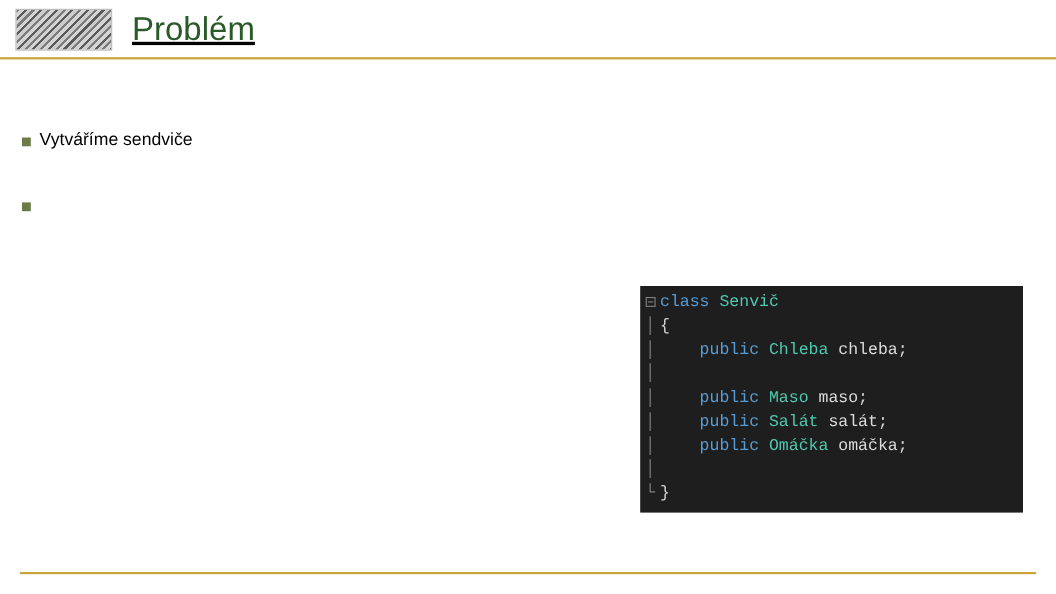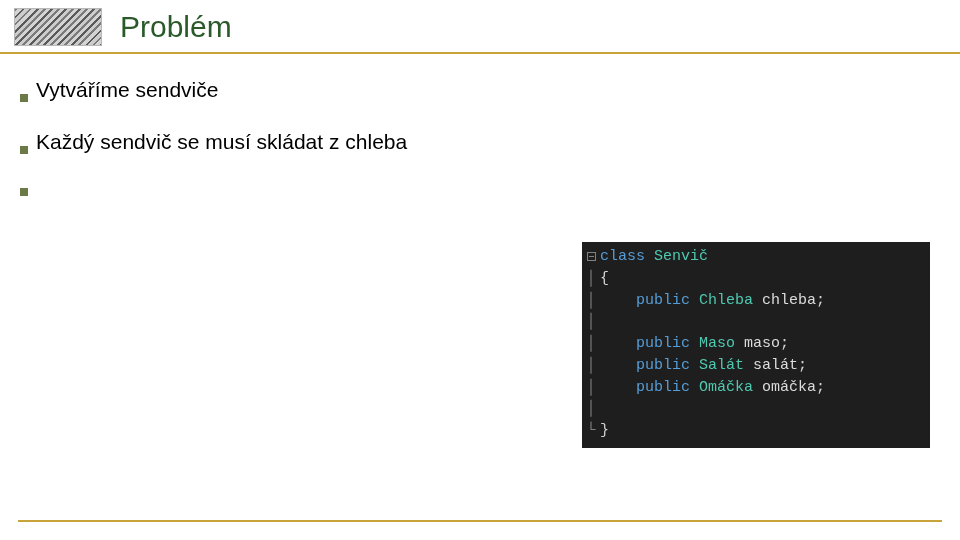--- a/index.html
+++ b/index.html
@@ -9,57 +9,59 @@
     background: #ffffff;
     font-family: Arial, Helvetica, sans-serif;
     position: relative;
     overflow: hidden;
   }
   .header {
     display: flex;
     align-items: center;
     padding: 8px 14px 6px 14px;
     border-bottom: 2px solid #c9a43a;
+    text-decoration: underline;
   }
   .logo {
     width: 88px;
     height: 38px;
     border: 1px solid #b8b8b8;
     margin-right: 18px;
     background:
       repeating-linear-gradient(135deg, #7a7a7a 0 2px, #d4d4d4 2px 5px, #5a5a5a 5px 7px, #cccccc 7px 10px);
     background-blend-mode: multiply;
   }
   .title {
     color: #2a5a2a;
     font-size: 30px;
     font-weight: 400;
   }
   .content {
     padding: 24px 20px 0 20px;
   }
   .bullet-line {
     display: flex;
-    align-items: flex-end;
+    align-items: flex-start;
     margin-bottom: 28px;
-    font-size: 21px;
+    font-size: 16px;
     color: #000;
+    margin-top: 41px;
   }
   .bullet {
     width: 8px;
     height: 8px;
     background: #6b7a46;
     margin-top: 6px;
     margin-right: 8px;
     flex-shrink: 0;
   }
   .code-block {
     position: absolute;
     right: 30px;
-    top: 242px;
+    top: 260px;
     width: 348px;
     background: #1e1e1e;
     font-family: Consolas, "Courier New", monospace;
     font-size: 15px;
     line-height: 1.45;
     padding: 4px 0 6px 0;
     color: #d4d4d4;
   }
   .code-line {
     display: flex;
@@ -110,24 +112,20 @@
   <div class="title">Problém</div>
 </div>
 
 <div class="content">
   <div class="bullet-line">
     <div class="bullet"></div>
     <div>Vytváříme sendviče</div>
   </div>
   <div class="bullet-line">
     <div class="bullet"></div>
-    <div>Každý sendvič se musí skládat z chleba</div>
-  </div>
-  <div class="bullet-line">
-    <div class="bullet"></div>
   </div>
 </div>
 
 <div class="code-block">
   <div class="code-line">
     <span class="gutter"><span class="box"></span></span>
     <span class="code-text"><span class="kw">class</span> <span class="type">Senvič</span></span>
   </div>
   <div class="code-line">
     <span class="gutter">│</span>

